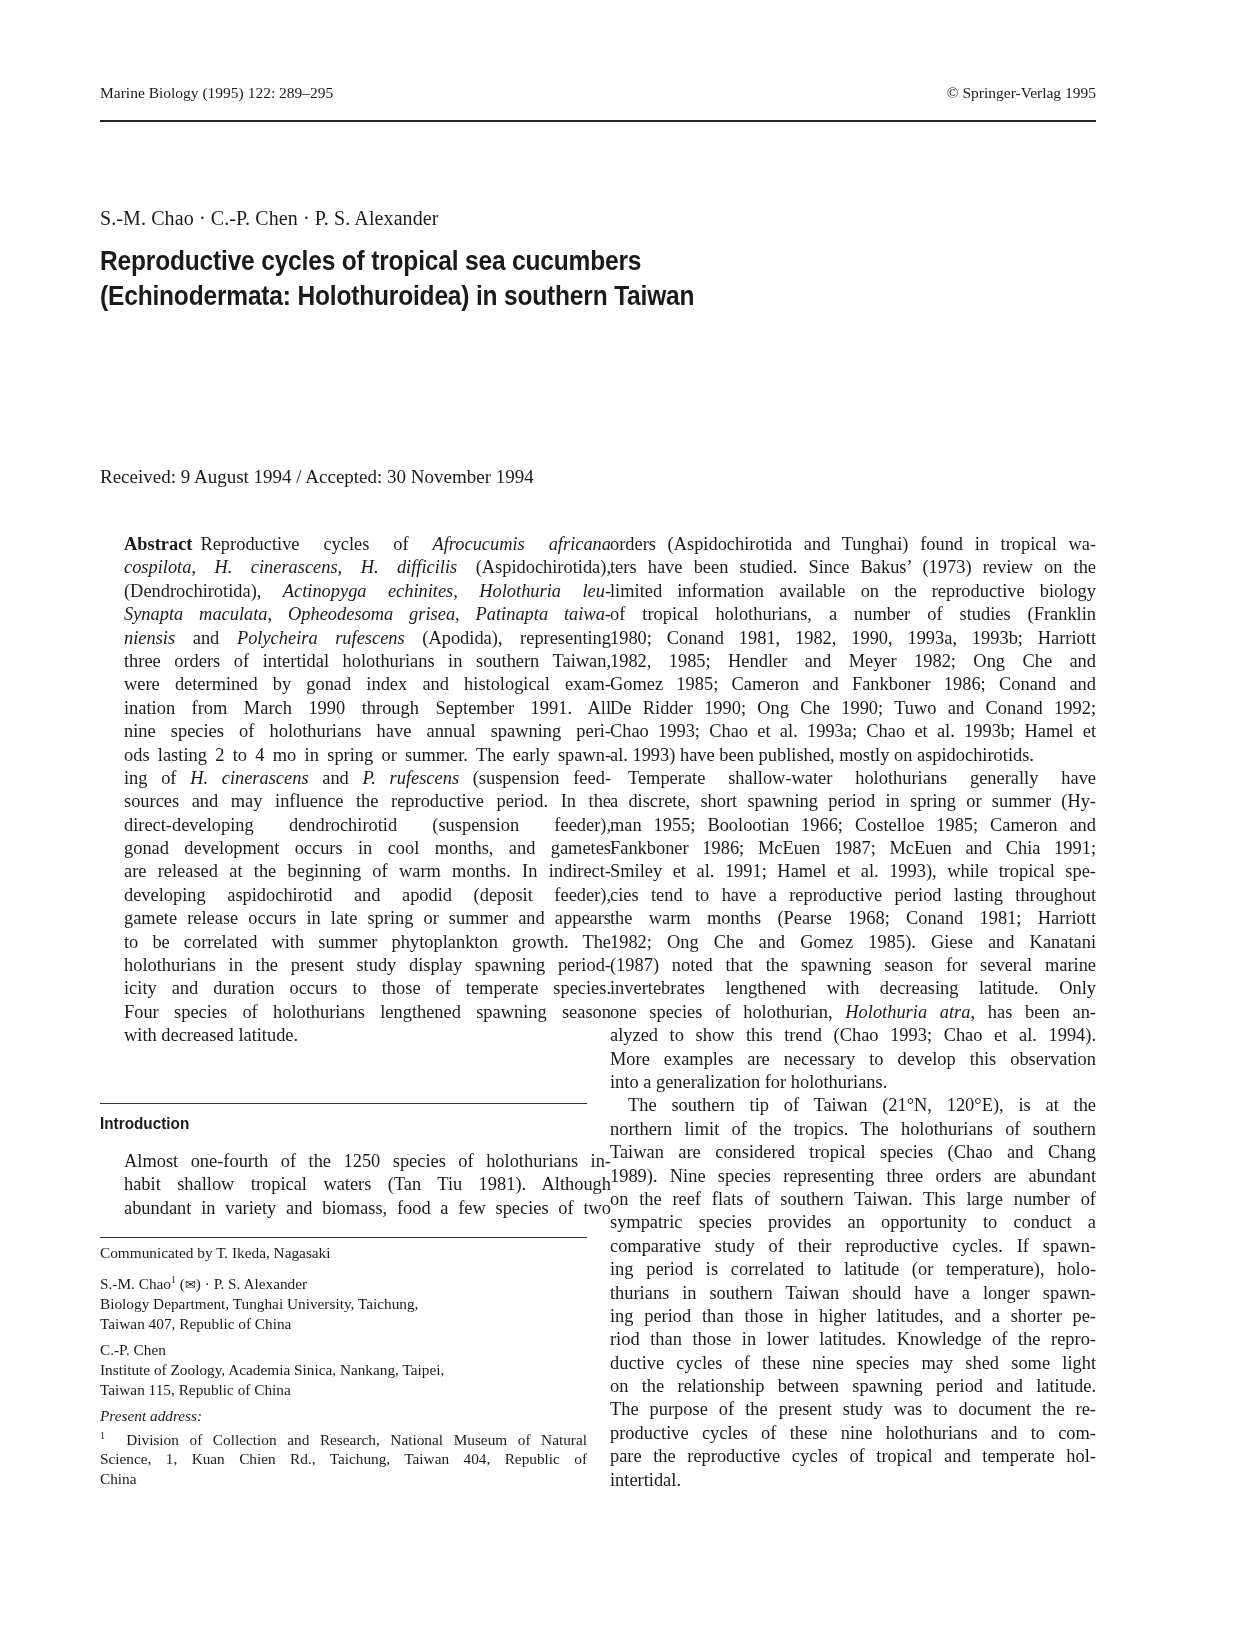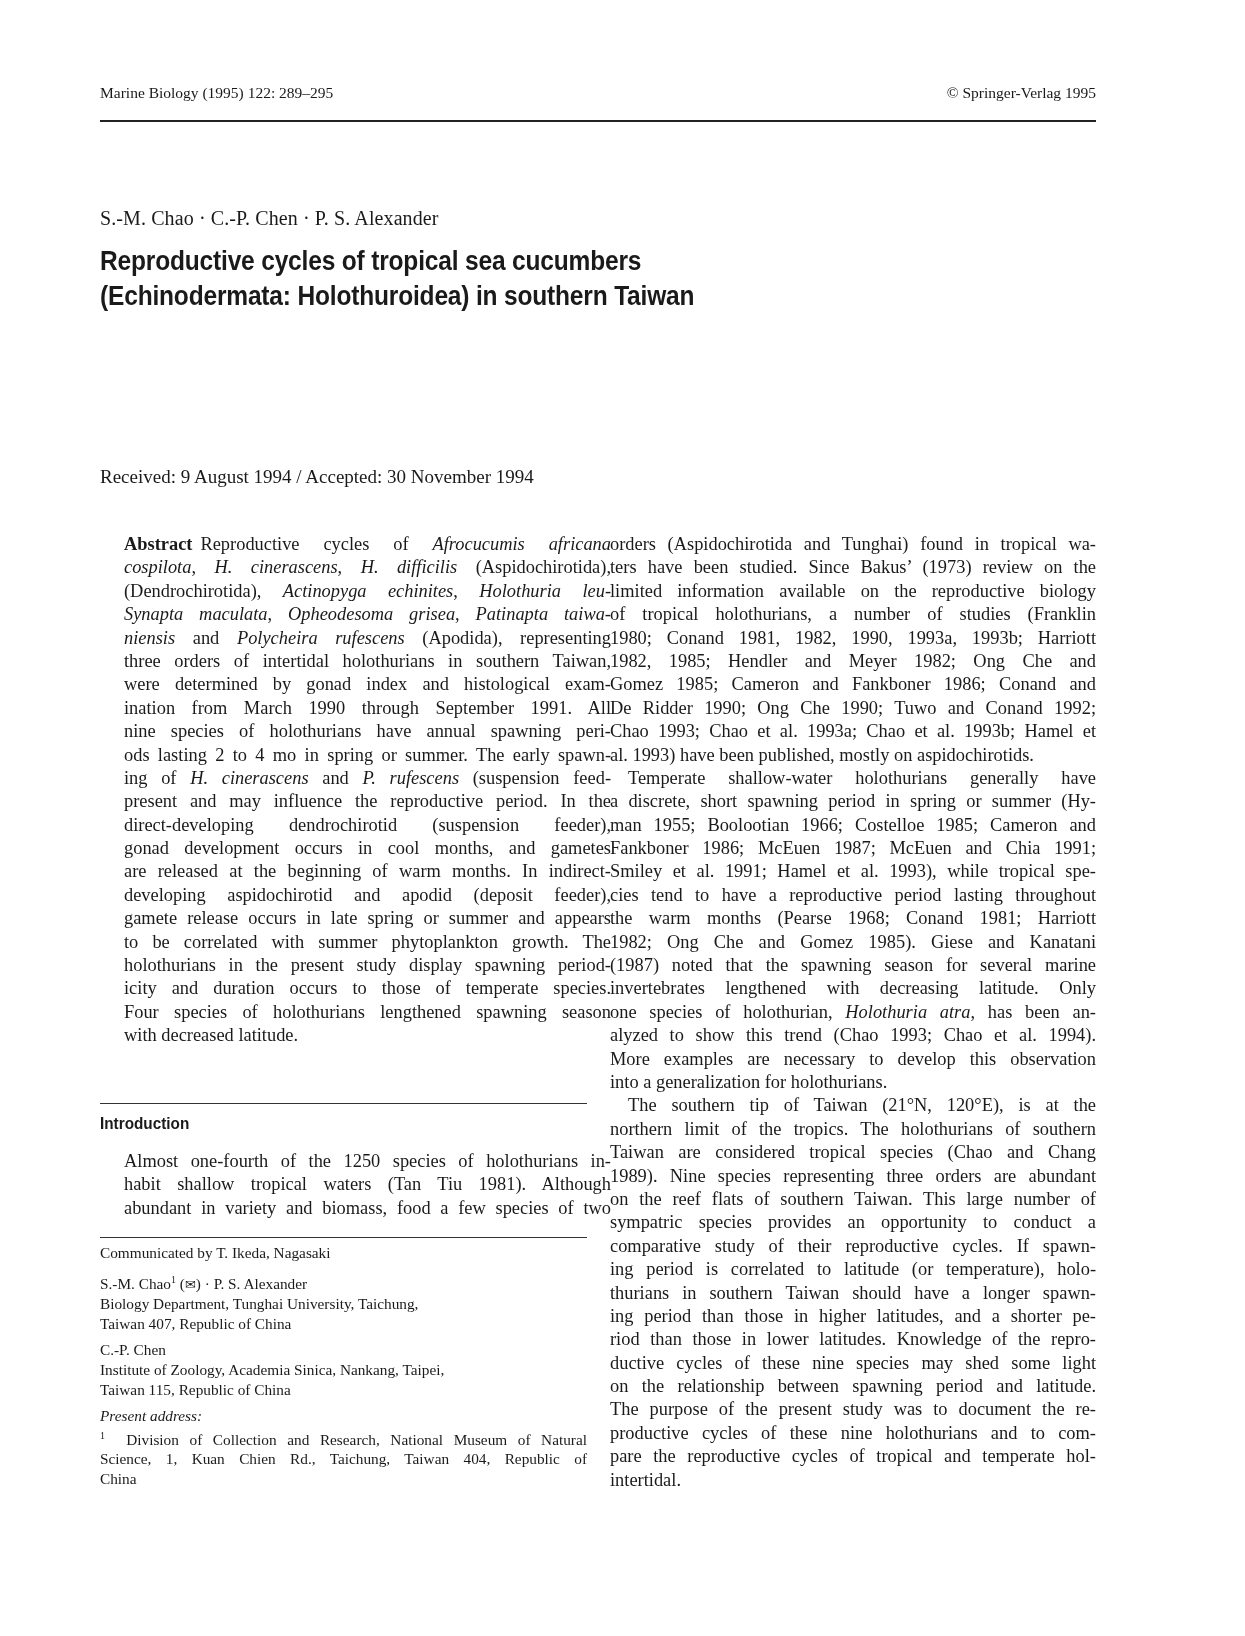--- a/index.html
+++ b/index.html
@@ -59,21 +59,21 @@
     <div class="line"><i>cospilota</i>, <i>H. cinerascens</i>, <i>H. difficilis</i> (Aspidochirotida),</div>
     <div class="line">(Dendrochirotida), <i>Actinopyga echinites</i>, <i>Holothuria leu-</i></div>
     <div class="line"><i>Synapta maculata</i>, <i>Opheodesoma grisea</i>, <i>Patinapta taiwa-</i></div>
     <div class="line"><i>niensis</i> and <i>Polycheira rufescens</i> (Apodida), representing</div>
     <div class="line">three orders of intertidal holothurians in southern Taiwan,</div>
     <div class="line">were determined by gonad index and histological exam-</div>
     <div class="line">ination from March 1990 through September 1991. All</div>
     <div class="line">nine species of holothurians have annual spawning peri-</div>
     <div class="line">ods lasting 2 to 4 mo in spring or summer. The early spawn-</div>
     <div class="line">ing of <i>H. cinerascens</i> and <i>P. rufescens</i> (suspension feed-</div>
-    <div class="line">present and may influence the reproductive period. In the</div>
+    <div class="line">sources and may influence the reproductive period. In the</div>
     <div class="line">direct-developing dendrochirotid (suspension feeder),</div>
     <div class="line">gonad development occurs in cool months, and gametes</div>
     <div class="line">are released at the beginning of warm months. In indirect-</div>
     <div class="line">developing aspidochirotid and apodid (deposit feeder),</div>
     <div class="line">gamete release occurs in late spring or summer and appears</div>
     <div class="line">to be correlated with summer phytoplankton growth. The</div>
     <div class="line">holothurians in the present study display spawning period-</div>
     <div class="line">icity and duration occurs to those of temperate species.</div>
     <div class="line">Four species of holothurians lengthened spawning season</div>
     <div class="line last">with decreased latitude.</div>

